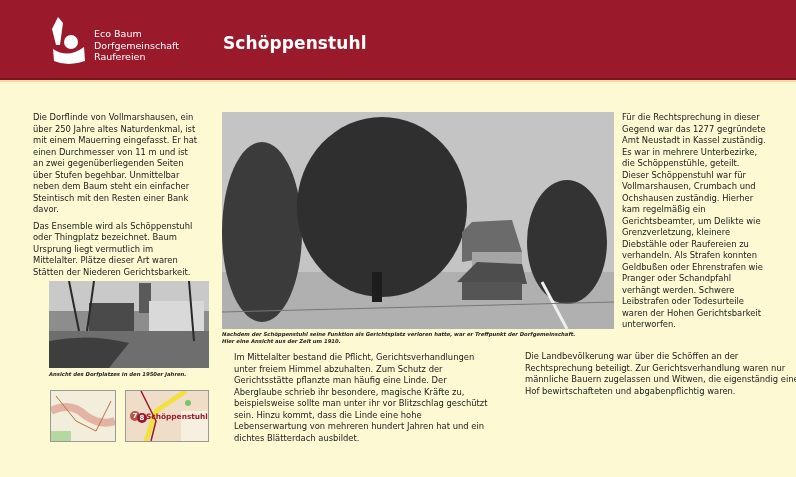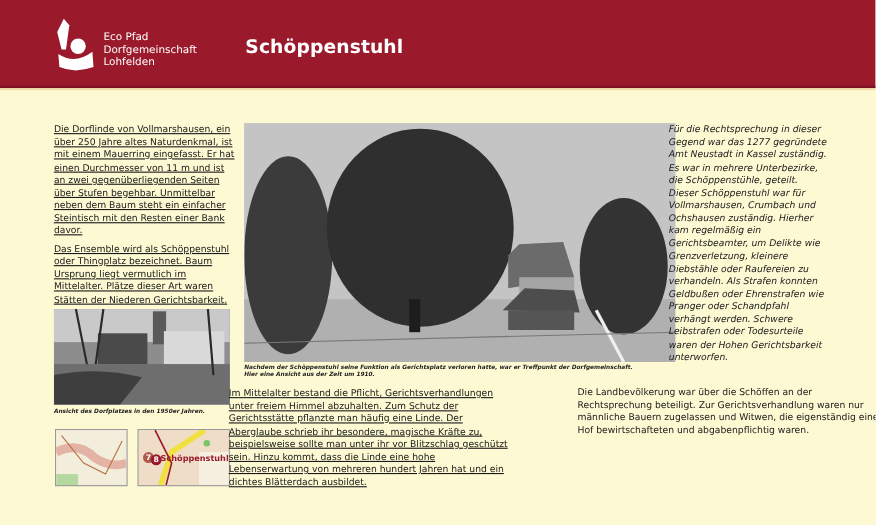--- a/index.html
+++ b/index.html
@@ -28,23 +28,23 @@
   }
   .brand div { white-space: nowrap; }
   .title {
     position: absolute; left: 223px; top: 33px;
     color: #fff; font-size: 17px; font-weight: bold; letter-spacing: 0.1px;
   }
   .col-text {
     position: absolute; font-size: 8.4px; line-height: 11.5px; color: #1a1a1a;
   }
   .col-text p { margin: 0 0 5px 0; }
-  .left-text { left: 49px; top: 112px; width: 165px; text-decoration: underline; }
-  .right-text { left: 608px; top: 112px; width: 145px; font-style: italic; }
-  .mid-text { left: 208px; top: 352px; width: 262px; text-decoration: underline; }
+  .left-text { left: 33px; top: 112px; width: 165px; }
+  .right-text { left: 622px; top: 112px; width: 145px; }
+  .mid-text { left: 234px; top: 352px; width: 262px; }
   .midright-text { left: 493px; top: 351px; width: 280px; margin-left: 32px; }
 
   .photo {
     position: absolute; background: #bdbdbd; overflow: hidden;
   }
   .photo-main { left: 222px; top: 112px; width: 392px; height: 217px; }
   .photo-small { left: 49px; top: 281px; width: 160px; height: 87px; }
 
   .caption {
     position: absolute; font-size: 5.3px; line-height: 7px; font-style: italic; font-weight: bold; color: #222;
@@ -73,23 +73,23 @@
 </head>
 <body>
 
 <div class="header">
   <svg class="logo" viewBox="0 0 40 50">
     <path d="M4 14 L10 2 L15 8 L12 30 L8 30 Z" fill="#fff"></path>
     <circle cx="23" cy="27" r="7" fill="#fff"></circle>
     <path d="M5 34 Q20 44 36 32 L37 46 Q20 52 6 46 Z" fill="#fff"></path>
   </svg>
   <div class="brand">
-    <div>Eco Pfad</div>
+    <div>Eco Baum</div>
     <div>Dorfgemeinschaft</div>
-    <div>Lohfelden</div>
+    <div>Raufereien</div>
   </div>
   <div class="title">Schöppenstuhl</div>
 </div>
 <div class="header-line"></div>
 
 <div class="col-text left-text">
   <p>Die Dorflinde von Vollmarshausen, ein über 250 Jahre altes Naturdenkmal, ist mit einem Mauerring eingefasst. Er hat einen Durchmesser von 11 m und ist an zwei gegenüberliegenden Seiten über Stufen begehbar. Unmittelbar neben dem Baum steht ein einfacher Steintisch mit den Resten einer Bank davor.</p>
   <p>Das Ensemble wird als Schöppenstuhl oder Thingplatz bezeichnet. Baum Ursprung liegt vermutlich im Mittelalter. Plätze dieser Art waren Stätten der Niederen Gerichtsbarkeit.</p>
 </div>
 

